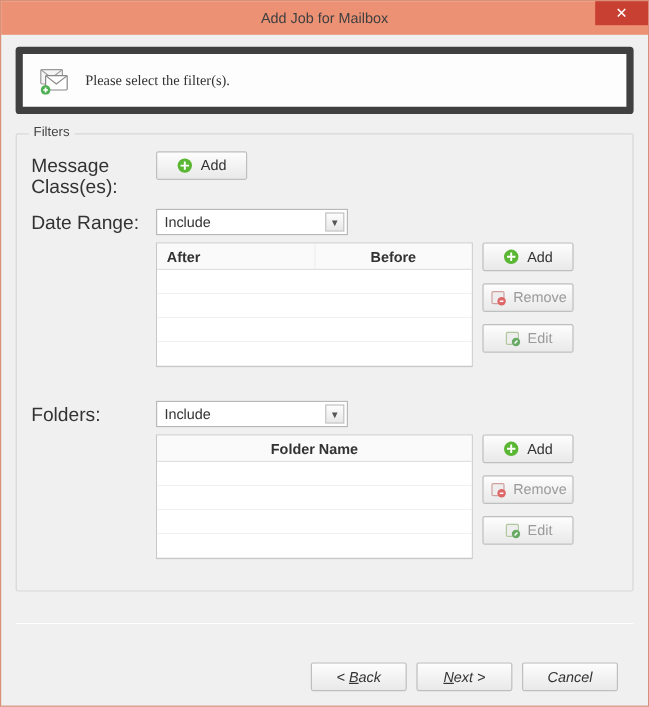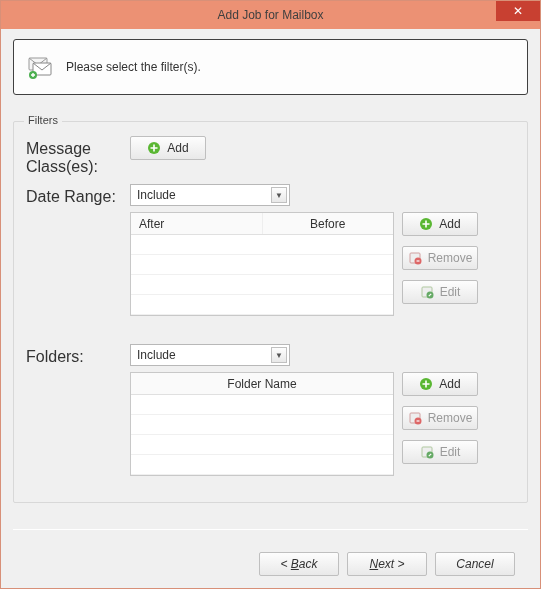--- a/index.html
+++ b/index.html
@@ -40,40 +40,41 @@
     display: flex;
     align-items: center;
     justify-content: center;
     font-size: 12px;
     cursor: pointer;
   }
   .content {
     padding: 10px 12px 12px 12px;
   }
   .instruction-box {
-    border: 1px solid #404040;
+    border: 6px solid #404040;
     border-radius: 3px;
     background: #fdfdfd;
     padding: 10px 12px;
     display: flex;
     align-items: center;
     gap: 12px;
     height: 56px;
+    font-family: Liberation Serif, serif;
   }
   .mailbox-icon {
     width: 28px;
     height: 24px;
     flex-shrink: 0;
   }
   .instruction-text {
     font-size: 12px;
     color: #333;
   }
   .filters-fieldset {
-    margin-top: 26px;
+    margin-top: 16px;
     border: 1px solid #d8d8d8;
     border-radius: 2px;
     padding: 14px 12px 18px 12px;
     position: relative;
   }
   .filters-legend {
     position: absolute;
     top: -8px;
     left: 10px;
     background: #f0f0f0;
@@ -151,20 +152,21 @@
     border-bottom: 1px solid #e0e0e0;
     background: #fafafa;
   }
   .grid-header .col {
     flex: 1;
     display: flex;
     align-items: center;
     padding: 0 8px;
     font-size: 12px;
     border-right: 1px solid #eee;
+    font-weight: bold;
   }
   .grid-header .col:last-child { border-right: none; justify-content: center; }
   .grid-body {
     height: 80px;
     background: repeating-linear-gradient(
       to bottom,
       #fff 0, #fff 19px,
       #f0f0f0 19px, #f0f0f0 20px
     );
   }

